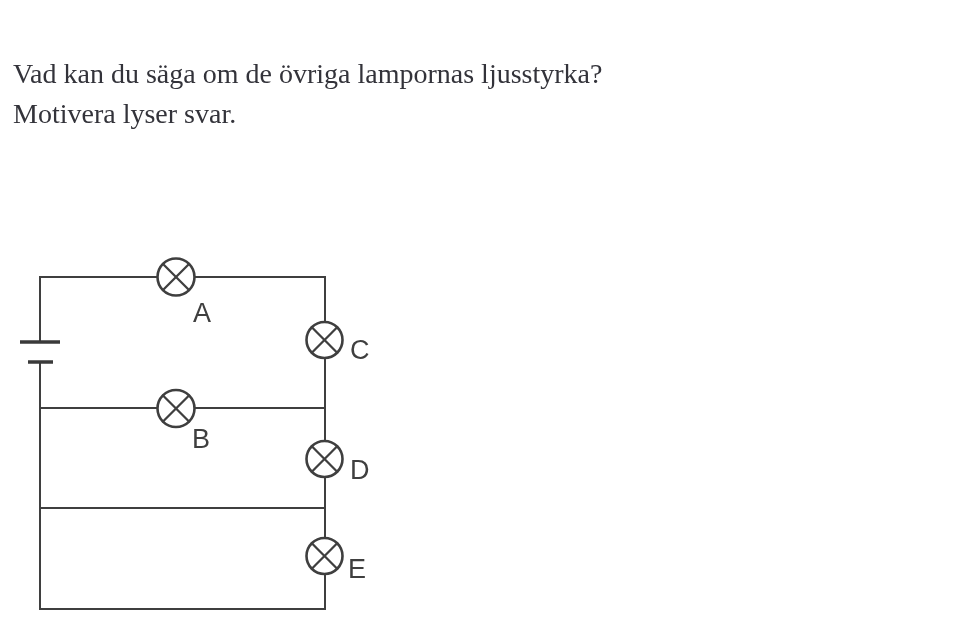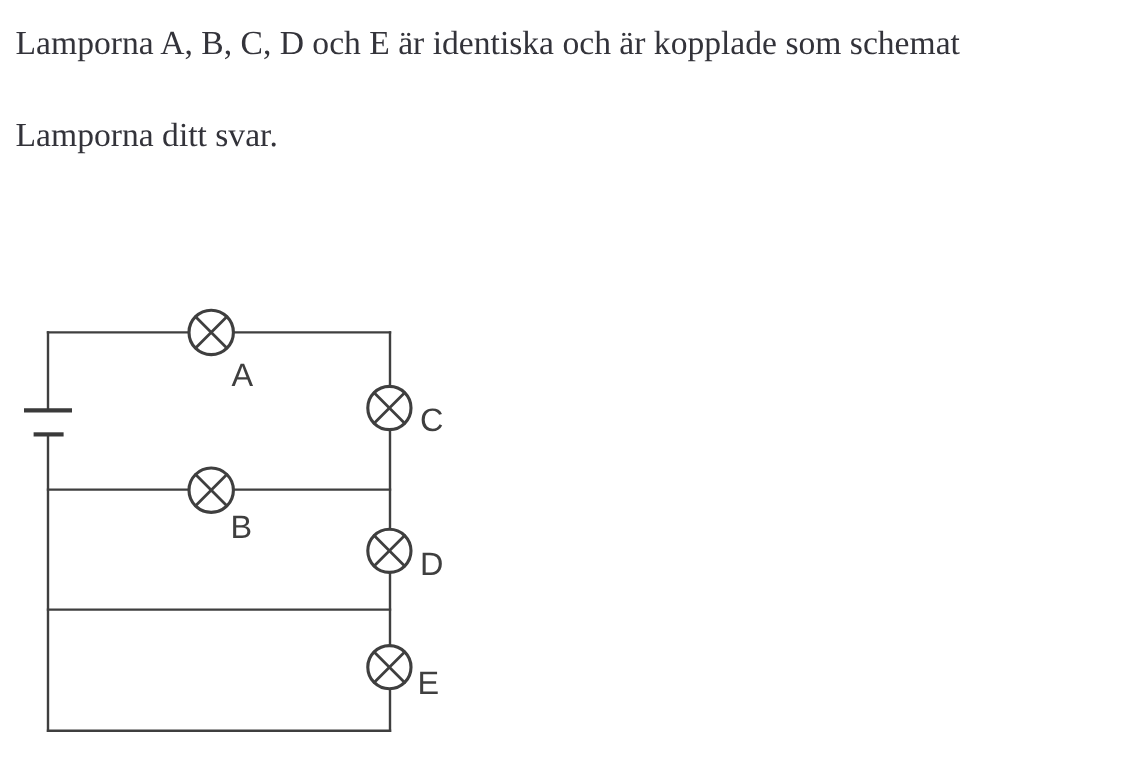--- a/index.html
+++ b/index.html
@@ -63,23 +63,23 @@
     font-size: 27px;
     fill: #3f3f3f;
   }
 </style>
 </head>
 <body>
 
 <div class="page">
 
   <div class="problem-text">
-    <div class="line">Lamporna A, B, C, D och E är identiska och är kopplade som schemat</div>
     <div class="line blank"></div>
-    <div class="line">Lamporna ditt svar.</div>
+    <div class="line">Vad kan du säga om de övriga lampornas ljusstyrka?</div>
+    <div class="line">Motivera lyser svar.</div>
   </div>
 
   <svg class="circuit" viewBox="0 0 957 636">
 
     <g>
       <line class="wire" x1="40" y1="277" x2="325" y2="277"></line>
       <line class="wire" x1="40" y1="277" x2="40" y2="342"></line>
       <line class="wire" x1="40" y1="362" x2="40" y2="609"></line>
       <line class="wire" x1="325" y1="277" x2="325" y2="609"></line>
       <line class="wire" x1="40" y1="408" x2="325" y2="408"></line>

